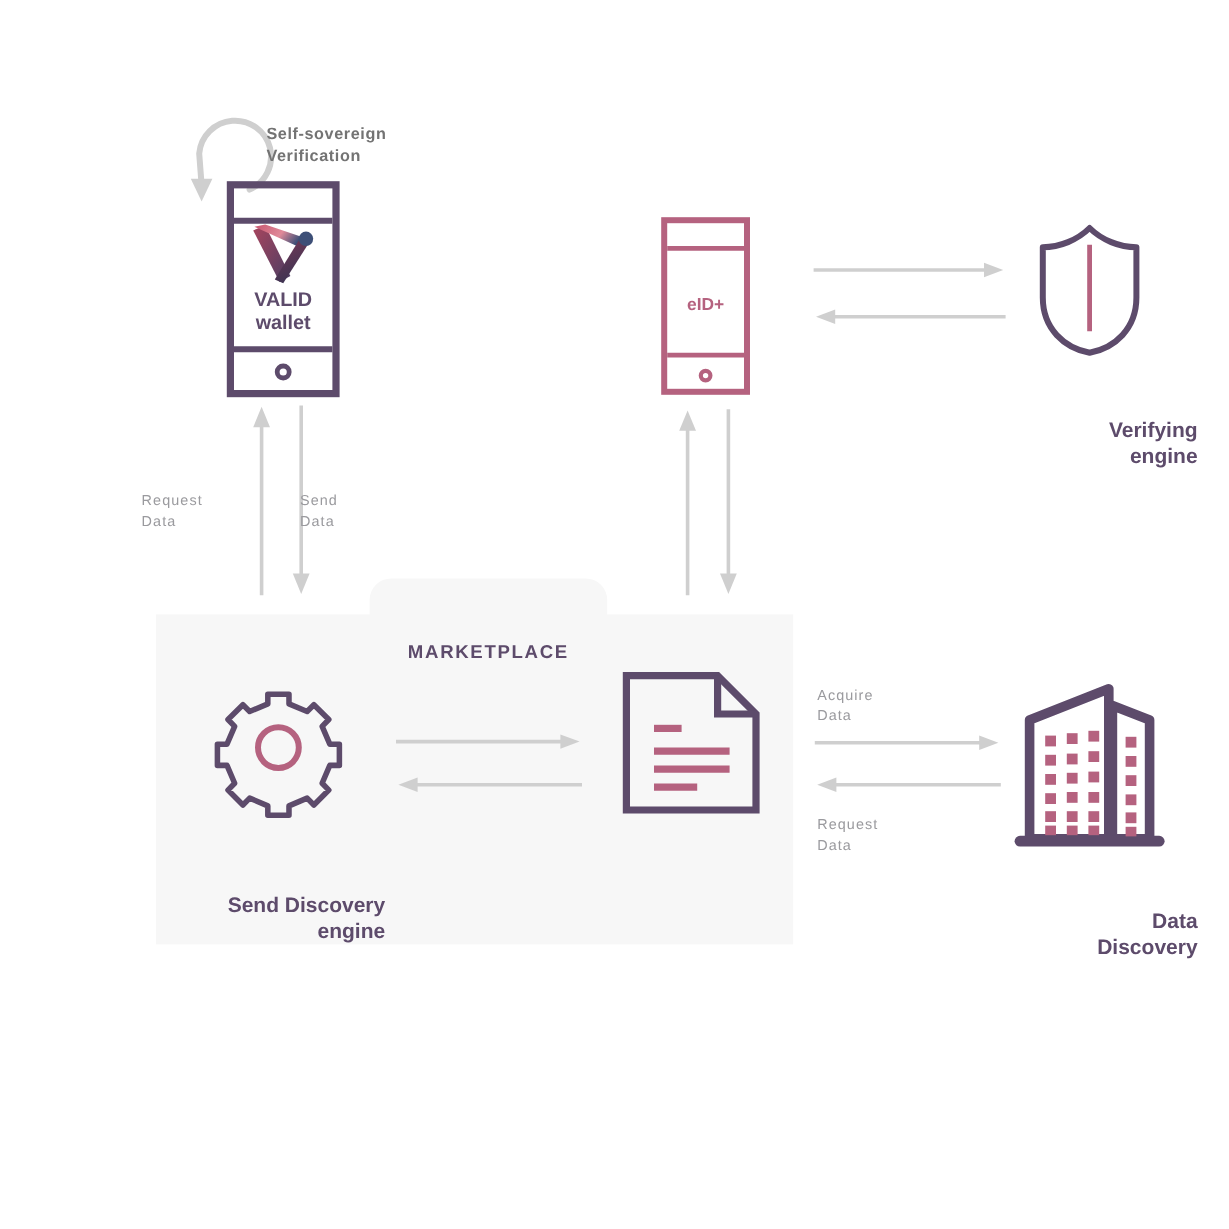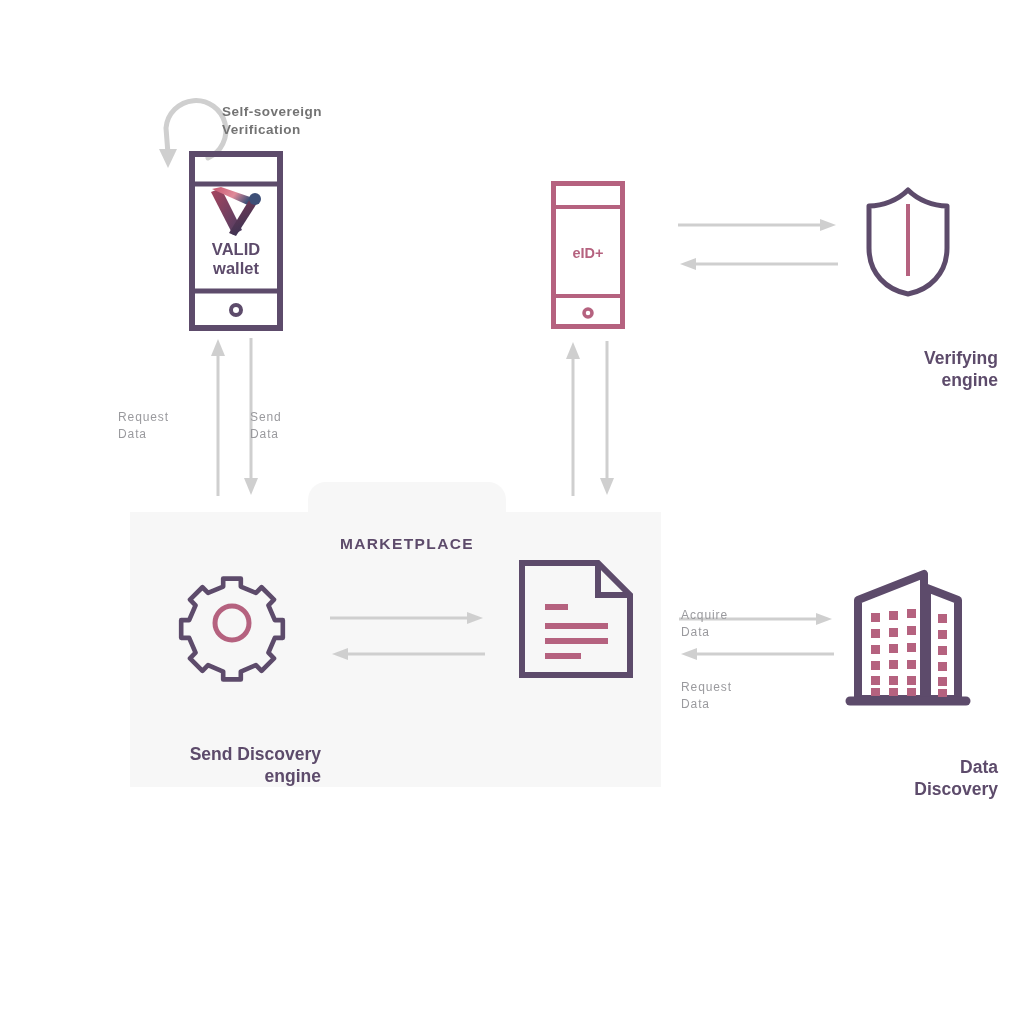--- a/index.html
+++ b/index.html
@@ -280,21 +280,21 @@
       <line x1="0" y1="6" x2="141" y2="6" stroke="#cfcfcf" stroke-width="3"></line>
       <polygon points="153,6 137,0 137,12" fill="#cfcfcf"></polygon>
     </svg>
   </div>
   <div class="abs" style="left:679px;top:648px;">
     <svg width="155" height="12" viewBox="0 0 155 12">
       <line x1="14" y1="6" x2="155" y2="6" stroke="#cfcfcf" stroke-width="3"></line>
       <polygon points="2,6 18,0 18,12" fill="#cfcfcf"></polygon>
     </svg>
   </div>
-  <div class="abs flab" style="left:681px;top:571px;width:150px;margin-top:36px;">
+  <div class="abs flab" style="left:681px;top:571px;width:150px;">
     <div>Acquire</div>
     <div>Data</div>
   </div>
   <div class="abs flab" style="left:681px;top:679px;width:150px;">
     <div>Request</div>
     <div>Data</div>
   </div>
 
 </div>
 

